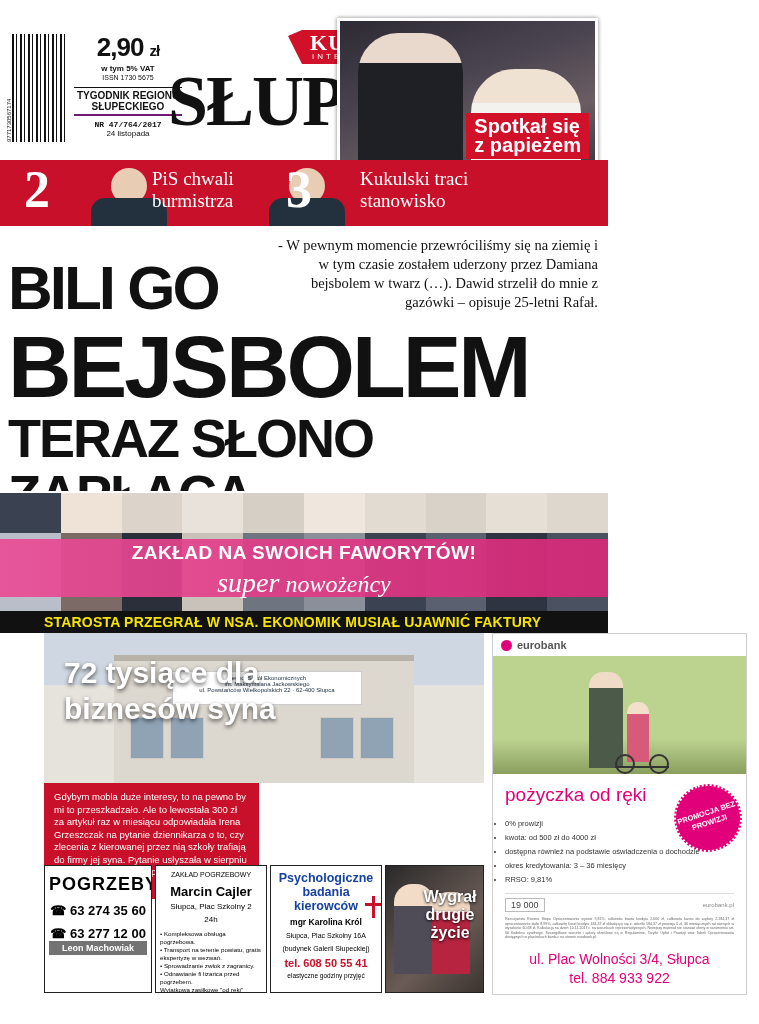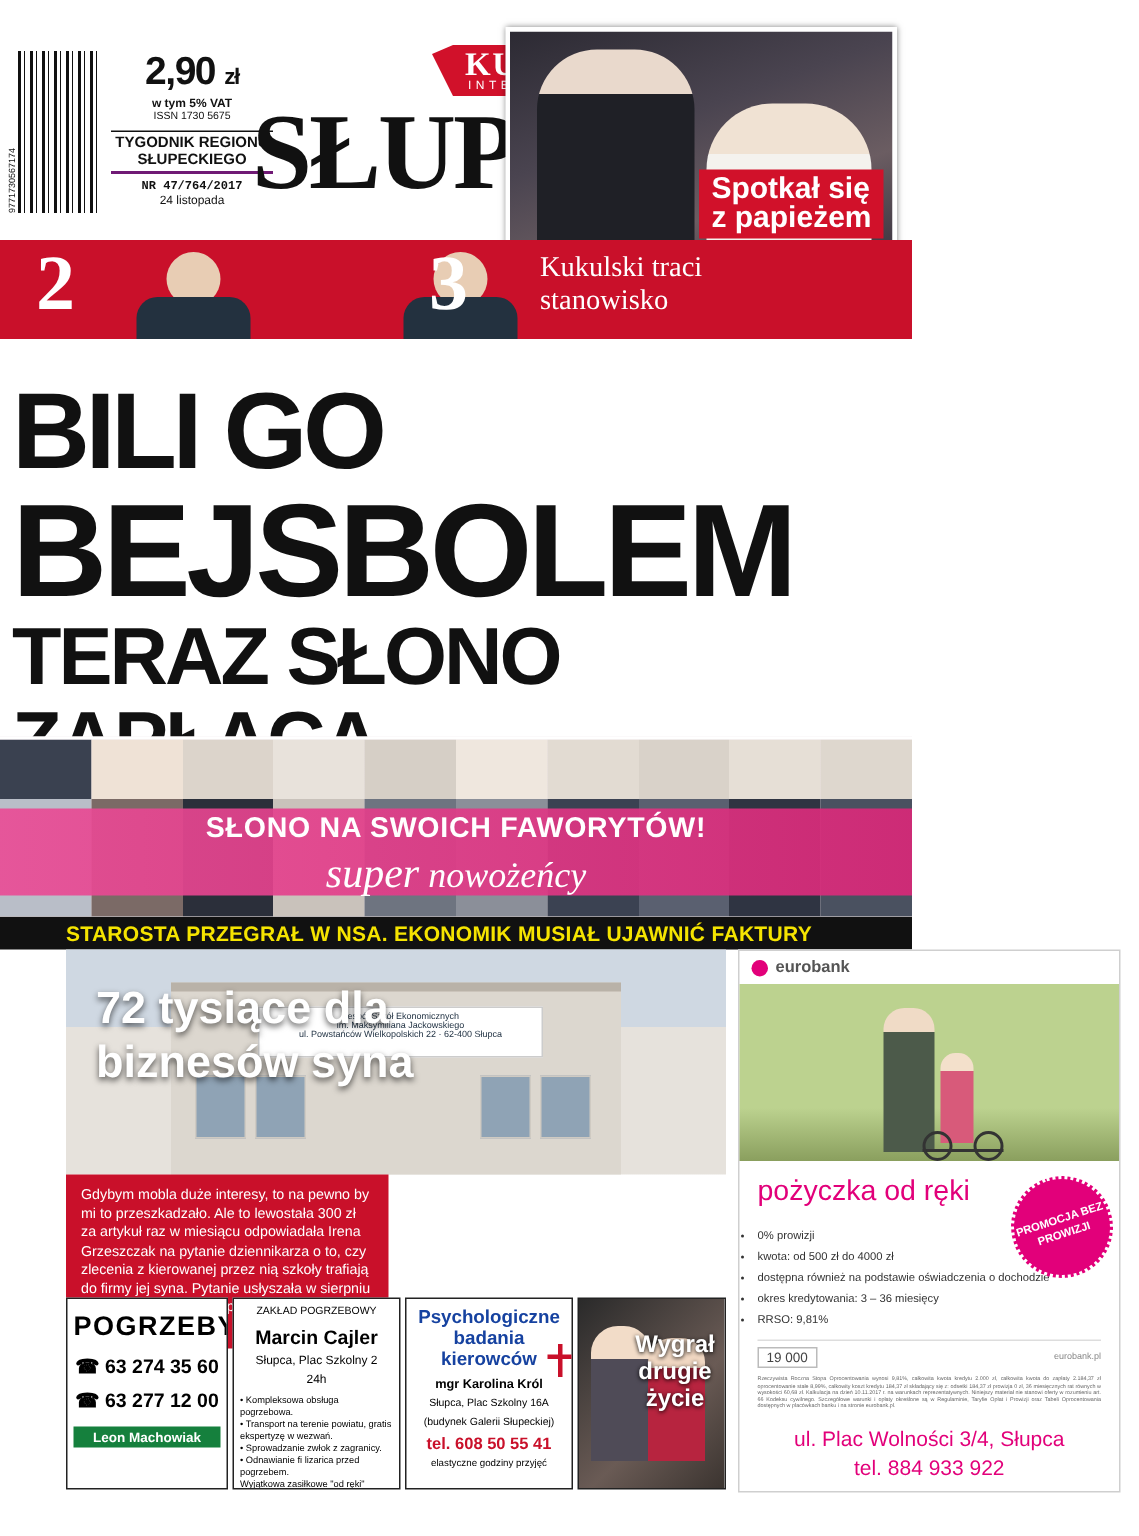--- a/index.html
+++ b/index.html
@@ -49,21 +49,21 @@
   .rs-num{position:absolute;font-family:"Liberation Serif",serif;font-weight:bold;font-size:52px;line-height:52px;top:4px;}
   .rs-txt{position:absolute;font-family:"Liberation Serif",serif;font-size:19px;line-height:22px;top:8px;}
   .rs-photo{position:absolute;top:0;height:66px;width:86px;overflow:hidden;}
   .rs-photo .head{position:absolute;left:50%;transform:translateX(-50%);top:8px;width:36px;height:36px;border-radius:50%;background:#e8cdb4;}
   .rs-photo .suit{position:absolute;left:50%;transform:translateX(-50%);top:38px;width:76px;height:30px;background:#23313f;border-radius:14px 14px 0 0;}
 
   
   .headzone{position:relative;height:265px;padding:6px 8px 0 8px;box-sizing:border-box;}
   .lead{position:absolute;right:10px;top:10px;width:322px;text-align:right;
     font-family:"Liberation Serif",serif;font-size:14.5px;line-height:19px;color:#111;}
-  .h1{font-family:"Liberation Sans",sans-serif;font-weight:bold;font-size:72px;line-height:76px;
+  .h1{font-family:"Liberation Sans",sans-serif;font-weight:bold;font-size:62px;line-height:76px;
      letter-spacing:-3px;color:#111;margin-top:18px;}
   .h1b{font-family:"Liberation Sans",sans-serif;font-weight:bold;font-size:88px;line-height:82px;
      letter-spacing:-3px;color:#111;}
   .h2{font-family:"Liberation Sans",sans-serif;font-weight:bold;font-size:54px;line-height:56px;
      letter-spacing:-2px;color:#111;margin-top:2px;}
 
   
   .wedding{position:relative;height:118px;background:#efe6ea;overflow:hidden;border-top:2px solid #fff;}
   .wed-figs{position:absolute;inset:0;display:flex;}
   .wed-fig{flex:1;position:relative;}
@@ -89,21 +89,21 @@
   .art-title{position:absolute;left:8px;top:22px;width:330px;color:#fff;font-family:"Liberation Sans",sans-serif;
      font-weight:bold;font-size:30px;line-height:36px;text-shadow:0 2px 4px rgba(0,0,0,.65);margin-left:12px;}
   .art-text{position:relative;width:215px;margin-top:0;background:#c9102a;color:#fff;font-size:9.5px;line-height:12.5px;padding:8px 10px;box-sizing:border-box;}
 
   
   .adrow{position:absolute;left:44px;top:232px;width:440px;height:128px;display:flex;gap:3px;}
   .adbox{background:#fff;border:1px solid #222;box-sizing:border-box;position:relative;overflow:hidden;}
   .ad1{width:108px;padding:6px 4px;text-align:center;}
   .ad1 .t{font-weight:bold;font-size:18px;letter-spacing:1px;margin-top:2px;}
   .ad1 .ph{font-size:13px;font-weight:bold;margin-top:8px;}
-  .ad1 .nm{margin-top:10px;background:#15803d;color:#fff;font-size:9px;padding:2px 11px;font-weight:bold;}
+  .ad1 .nm{background:#737373;color:#fff;font-size:9px;padding:2px 11px;font-weight:bold;}
   .ad2{width:112px;padding:5px 4px;text-align:center;}
   .ad2 .small{font-size:7px;}
   .ad2 .t{font-weight:bold;font-size:13px;line-height:15px;margin-top:6px;}
   .ad2 .sub{font-size:8px;line-height:10px;margin-top:3px;}
   .ad2 .bul{font-size:6.2px;line-height:8px;text-align:left;margin-top:5px;}
   .ad3{width:112px;padding:5px 4px;text-align:center;}
   .ad3 .t{color:#1642a0;font-weight:bold;font-size:12.5px;line-height:14px;}
   .ad3 .nm{font-size:8.5px;font-weight:bold;margin-top:4px;}
   .ad3 .addr{font-size:7px;line-height:9px;margin-top:4px;}
   .ad3 .ph{font-size:11px;font-weight:bold;color:#c9102a;margin-top:4px;}
@@ -174,33 +174,38 @@
       </div>
     </div>
   </div>
 
   <div class="redstrip">
     <div class="rs-photo" style="left:86px;">
       <div class="head"></div>
       <div class="suit"></div>
     </div>
     <div class="rs-num" style="left:24px;">2</div>
+    <div class="rs-txt" style="left:152px;">
+      <div>PiS chwali</div>
+      <div>burmistrza</div>
+    </div>
 
     <div class="rs-photo" style="left:264px;">
       <div class="head"></div>
       <div class="suit"></div>
     </div>
     <div class="rs-num" style="left:286px;">3</div>
     <div class="rs-txt" style="left:360px;">
       <div>Kukulski traci</div>
       <div>stanowisko</div>
     </div>
   </div>
 
   <div class="headzone">
+    <div class="lead">- W pewnym momencie przewróciliśmy się na ziemię i w tym czasie zostałem uderzony przez Damiana bejsbolem w twarz (…). Dawid strzelił do mnie z gazówki – opisuje 25-letni Rafał.</div>
     <div class="h1">BILI GO</div>
     <div class="h1b">BEJSBOLEM</div>
     <div class="h2">TERAZ SŁONO ZAPŁACĄ</div>
   </div>
 
   <div class="wedding">
     <div class="wed-figs">
       <div class="wed-fig">
           <div class="bg" style="background:linear-gradient(180deg,#3a4150 0 40px,#b9bec8 40px 100%)"></div>
         </div>
@@ -226,21 +231,21 @@
           <div class="bg" style="background:linear-gradient(180deg,#d9d2c9 0 40px,#5a6070 40px 100%)"></div>
         </div>
       <div class="wed-fig">
           <div class="bg" style="background:linear-gradient(180deg,#e6dfd6 0 40px,#2f3442 40px 100%)"></div>
         </div>
       <div class="wed-fig">
           <div class="bg" style="background:linear-gradient(180deg,#ded7ce 0 40px,#4a5160 40px 100%)"></div>
         </div>
     </div>
     <div class="wed-band"></div>
-    <div class="wed-t1">SŁONO NA SWOICH FAWORYTÓW!</div>
+    <div class="wed-t1">ZAKŁAD NA SWOICH FAWORYTÓW!</div>
     <div class="wed-t2">
       <span class="big">super</span>
       <span>nowożeńcy</span>
     </div>
   </div>
 
   <div class="ybar">STAROSTA PRZEGRAŁ W NSA. EKONOMIK MUSIAŁ UJAWNIĆ FAKTURY</div>
 
   <div class="lower" style="height:366px;">
     <div class="left-col">

